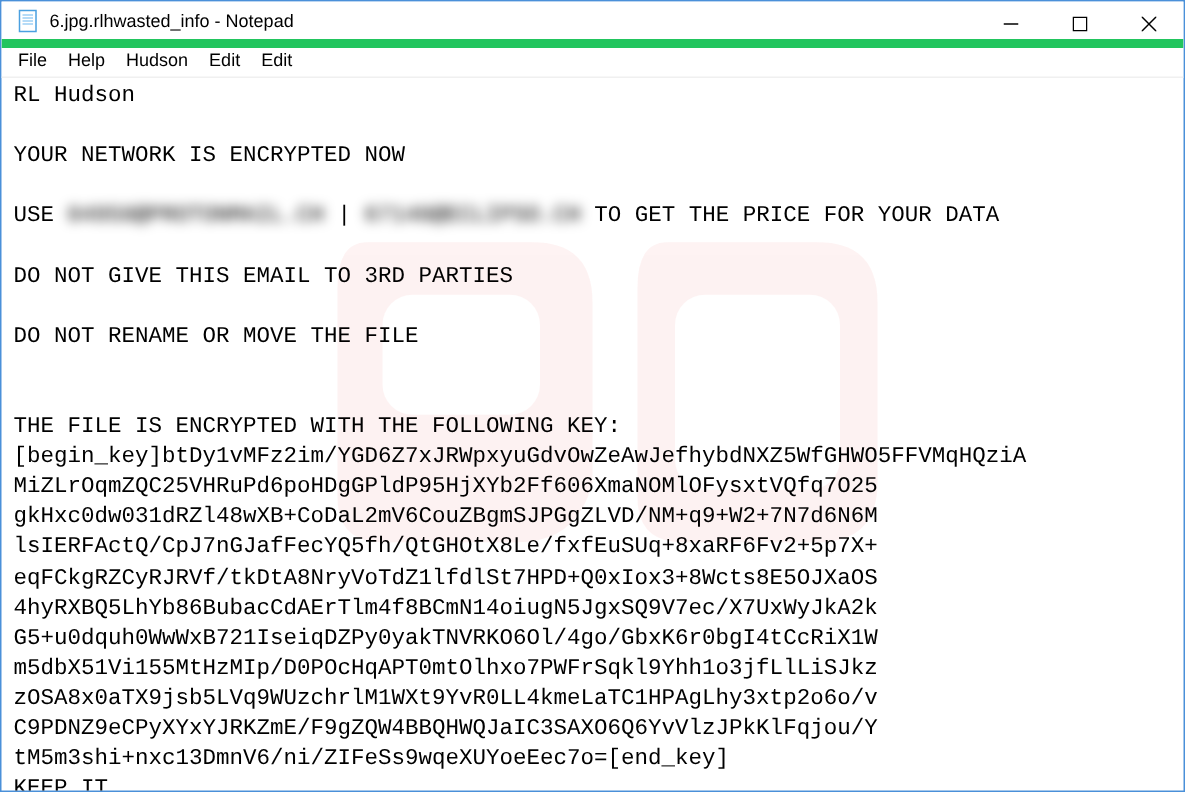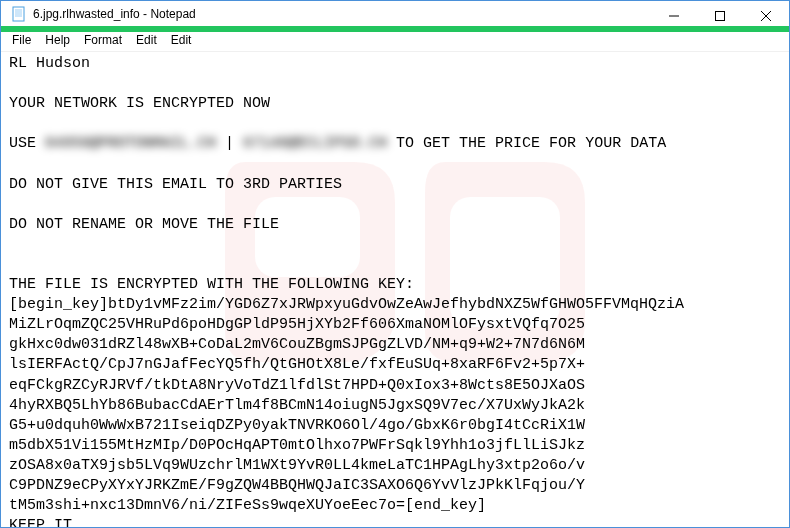--- a/index.html
+++ b/index.html
@@ -117,21 +117,21 @@
           <line x1="0" y1="0" x2="10" y2="10" stroke="#000" stroke-width="1"></line>
           <line x1="10" y1="0" x2="0" y2="10" stroke="#000" stroke-width="1"></line>
         </svg>
     </div>
   </div>
 </div>
 
 <div class="menubar">
   <span class="menu-item">File</span>
   <span class="menu-item">Help</span>
-  <span class="menu-item">Format</span>
+  <span class="menu-item">Hudson</span>
   <span class="menu-item">Edit</span>
   <span class="menu-item">Edit</span>
 </div>
 
 <div class="watermark">
   <svg class="wm-shape" viewBox="0 0 420 320">
     <path d="M60 60 Q40 60 40 90 L40 230 Q40 260 70 260 L160 260 Q200 260 210 220 L210 100 Q210 60 170 60 Z" fill="#e33"></path>
     <path d="M260 60 Q240 60 240 90 L240 230 Q240 260 270 260 L360 260 Q400 260 400 220 L400 100 Q400 60 360 60 Z" fill="#e33"></path>
     <rect x="70" y="95" width="105" height="80" rx="20" fill="#fff"></rect>
     <rect x="265" y="95" width="110" height="130" rx="20" fill="#fff"></rect>

